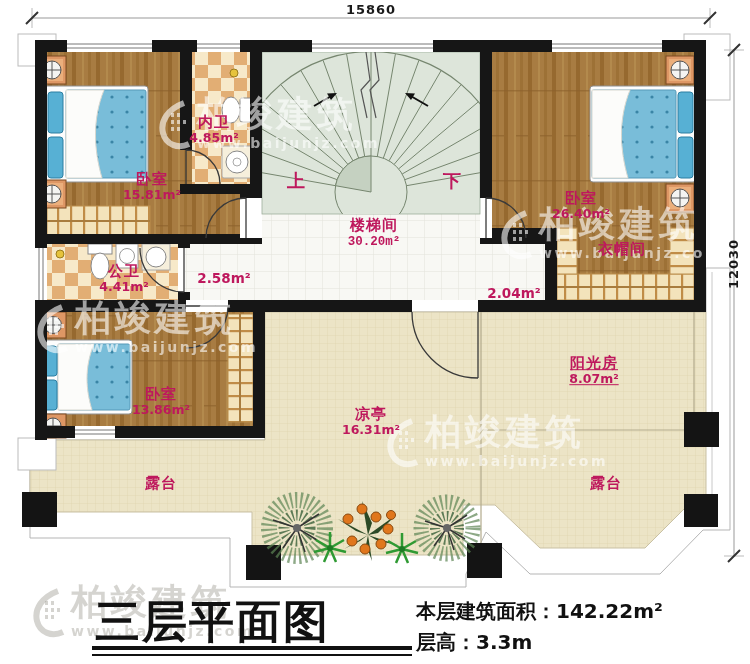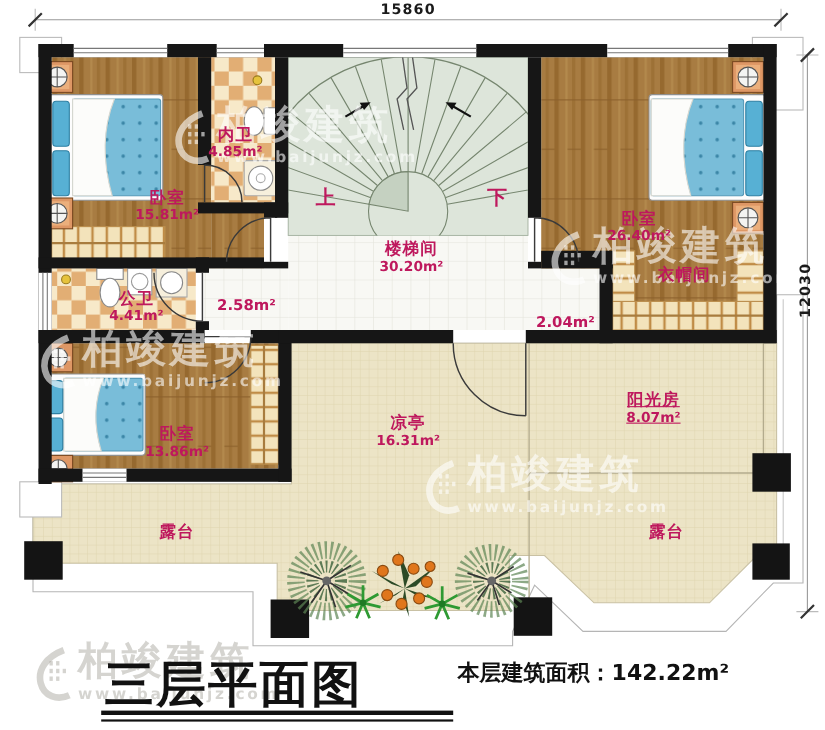--- a/index.html
+++ b/index.html
@@ -415,55 +415,56 @@
 </div>
 
 <div class="lbl" style="left:152px;top:187px;">
   <div class="rname">卧室</div>
   <div class="rarea">15.81m²</div>
 </div>
 <div class="lbl" style="left:214px;top:130px;">
   <div class="rname">内卫</div>
   <div class="rarea">4.85m²</div>
 </div>
-<div class="lbl" style="left:374px;top:234px;">
+<div class="lbl" style="left:374px;top:234px;font-family:Liberation Mono, monospace;">
   <div class="rname">楼梯间</div>
   <div class="rarea">30.20m²</div>
 </div>
 <div class="lbl updown" style="left:296px;top:181px;">上</div>
 <div class="lbl updown" style="left:452px;top:181px;">下</div>
 <div class="lbl" style="left:581px;top:206px;">
   <div class="rname">卧室</div>
   <div class="rarea">26.40m²</div>
 </div>
 <div class="lbl rname" style="left:622px;top:250px;">衣帽间</div>
 <div class="lbl" style="left:124px;top:279px;">
   <div class="rname">公卫</div>
   <div class="rarea">4.41m²</div>
 </div>
 <div class="lbl rarea" style="left:224px;top:279px;font-size:13.5px;">2.58m²</div>
 <div class="lbl rarea" style="left:514px;top:277px;font-size:13.5px;margin-top:17px;">2.04m²</div>
 <div class="lbl" style="left:161px;top:402px;">
   <div class="rname">卧室</div>
   <div class="rarea">13.86m²</div>
 </div>
-<div class="lbl" style="left:371px;top:392px;">
+<div class="lbl" style="left:371px;top:422px;">
   <div class="rname">凉亭</div>
   <div class="rarea">16.31m²</div>
 </div>
 <div class="lbl" style="left:594px;top:371px;text-decoration:underline;">
   <div class="rname">阳光房</div>
   <div class="rarea">8.07m²</div>
 </div>
 <div class="lbl rname" style="left:161px;top:484px;">露台</div>
 <div class="lbl rname" style="left:606px;top:484px;">露台</div>
 
 <div class="lbl dim" style="left:371px;top:10px;">15860</div>
 <div class="lbl dim dim-right" style="left:734px;top:264px;">12030</div>
 
 <div class="tb-title">三层平面图</div>
 <div class="tb-rule"></div>
 <div class="tb-rule2"></div>
 <div class="tb-info">
   <div><span>本层建筑面积：</span><span>142.22m²</span></div>
+  <div><span>层高：</span><span>3.3m</span></div>
 </div>
 
 </div>
 
 </body></html>

